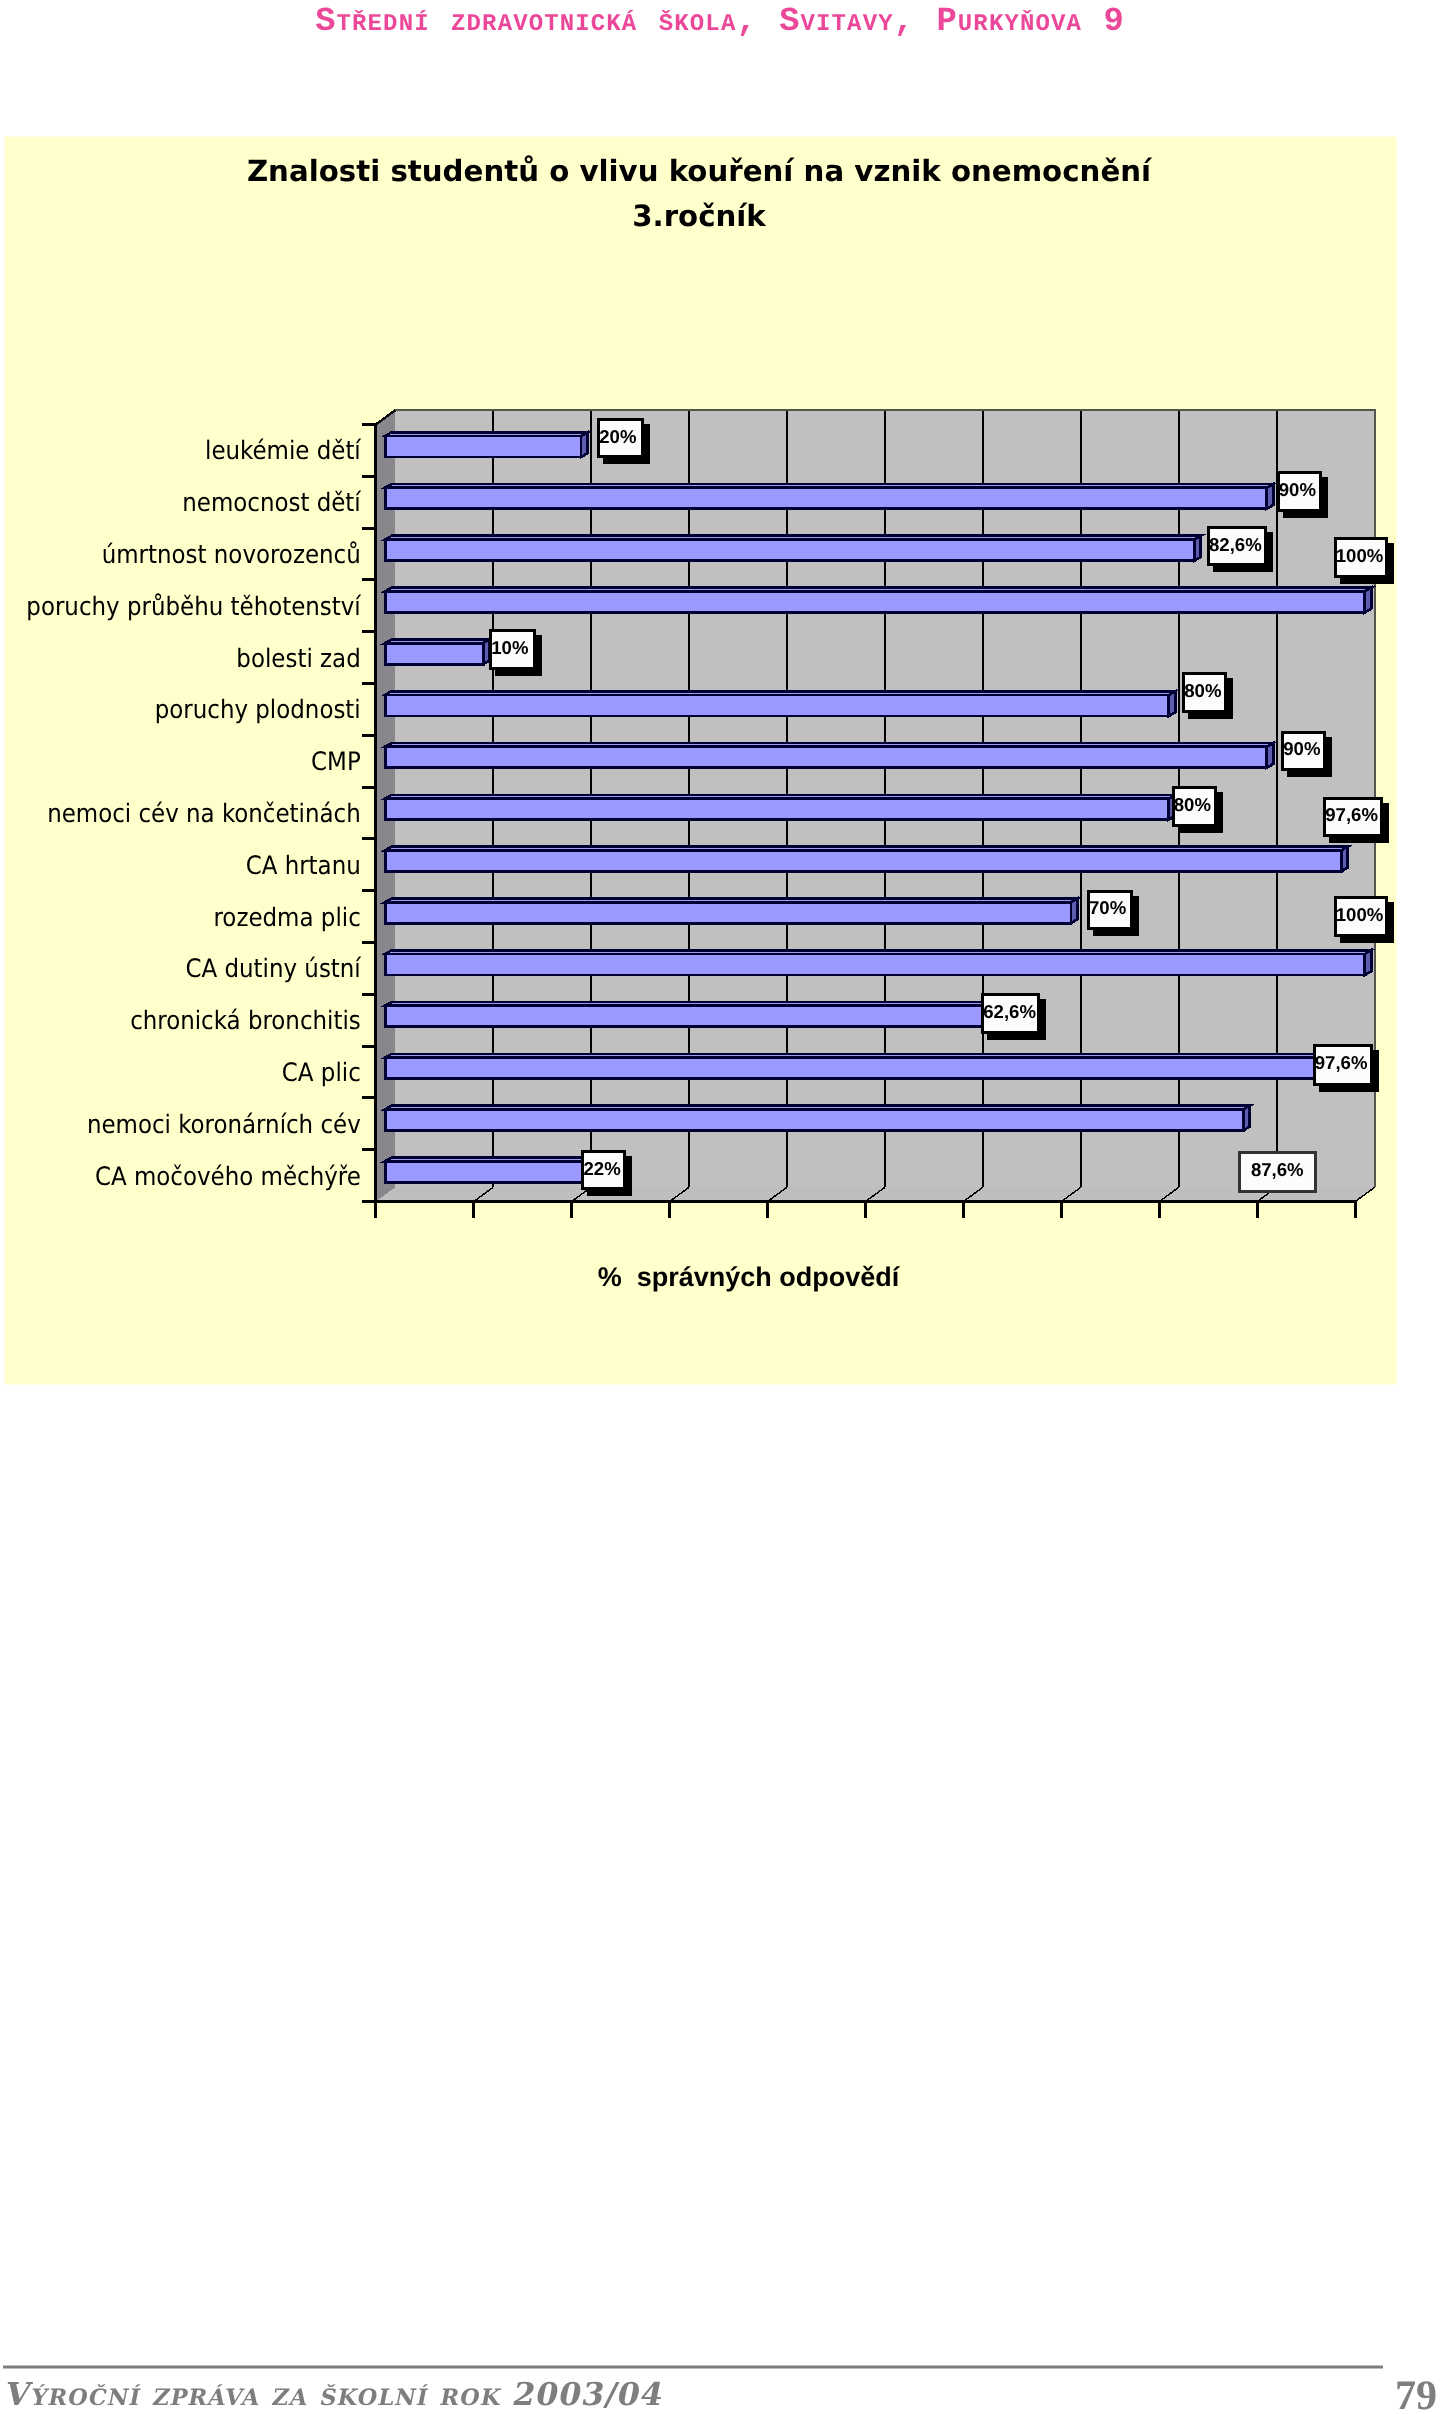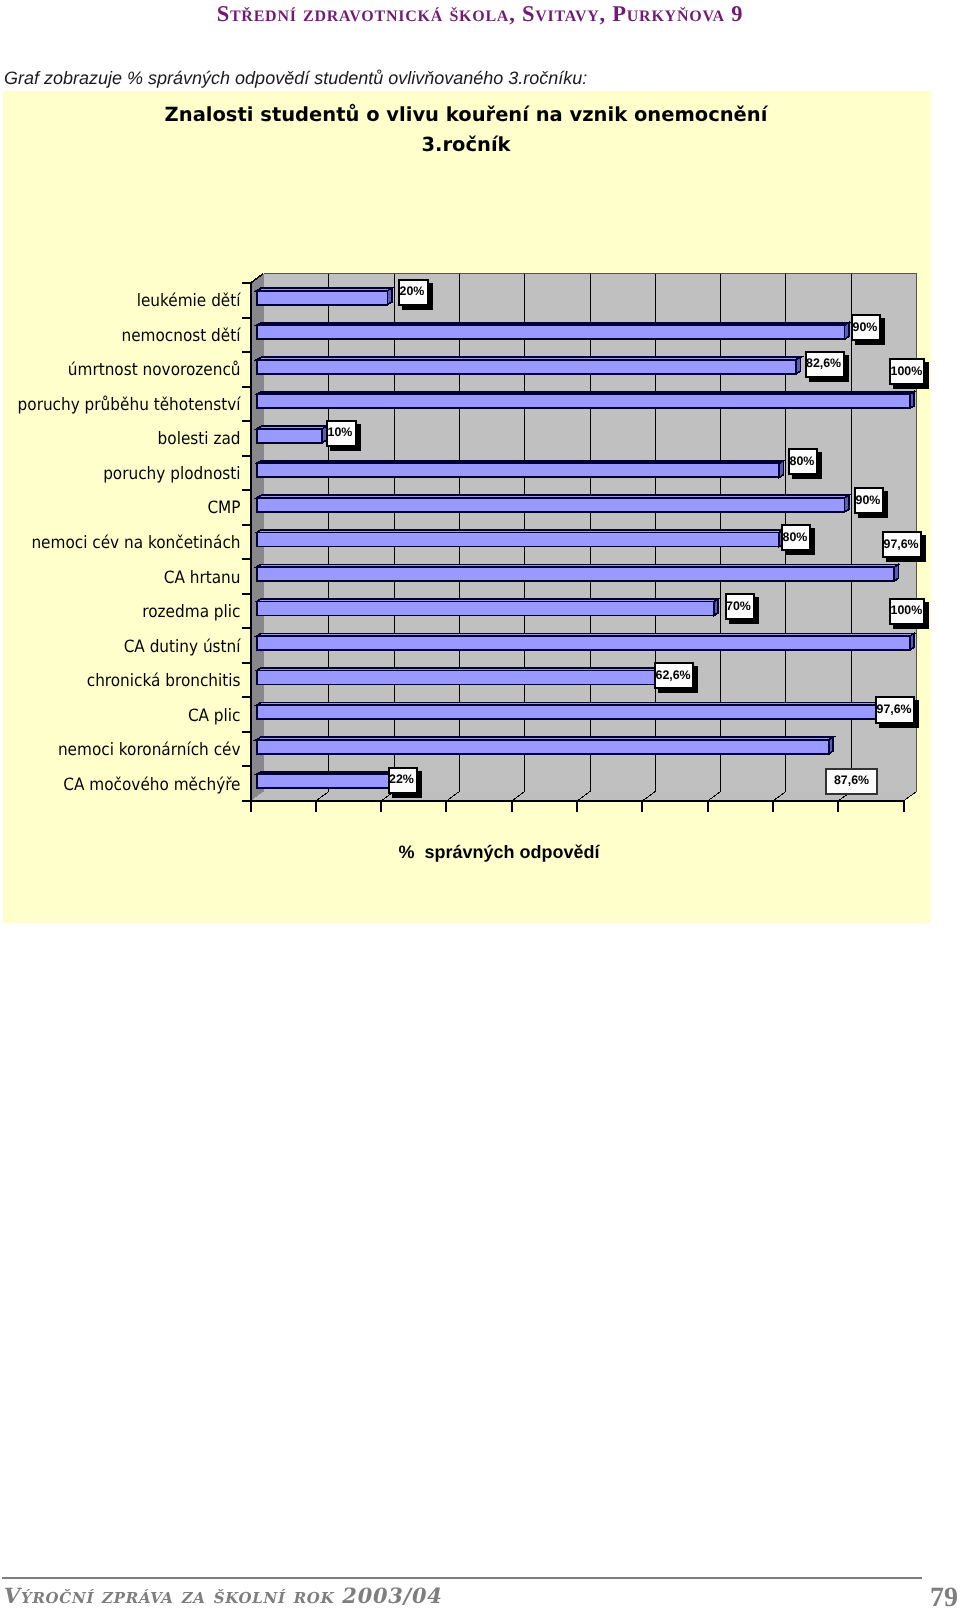--- a/index.html
+++ b/index.html
@@ -1,35 +1,34 @@
 <!DOCTYPE html>
 <html><head>
 <meta charset="utf-8">
 <title>page</title>
 <style>
   html,body{margin:0;padding:0;}
   *{-webkit-font-smoothing:antialiased;text-rendering:geometricPrecision;}
   body{width:960px;height:1609px;background:#fff;font-family:"Liberation Serif",serif;position:relative;overflow:hidden;}
   .page{position:absolute;left:0;top:0;width:960px;height:1609px;}
-  #hdr{position:absolute;left:0;top:1px;width:960px;text-align:center;color:#701a75;
-       font-family:Liberation Serif, serif;font-weight:bold;font-size:22.5px;font-variant:small-caps;letter-spacing:0.75px;}
+  #hdr{position:absolute;left:0;top:1px;width:960px;text-align:center;color:#ec4899;
+       font-family:Liberation Mono, monospace;font-weight:bold;font-size:22.5px;font-variant:small-caps;letter-spacing:0.75px;}
   #intro{position:absolute;left:4px;top:68px;font-family:"Liberation Sans",sans-serif;font-style:italic;font-size:18px;color:#1a1a1a;}
   #chartbox{position:absolute;left:3px;top:91px;width:928px;height:832px;background:#FFFFCC;}
   #ftr{position:absolute;left:0;top:1577px;width:960px;}
   #ftr .rule{position:absolute;left:2px;top:0px;width:920px;height:2px;background:#7E7E7E;}
   #ftr .ftxt{position:absolute;left:4px;top:6px;color:#7E7E7E;font-family:"DejaVu Serif",serif;font-weight:bold;
              font-size:21px;font-variant:small-caps;letter-spacing:0.7px;font-style:italic;}
   #ftr .pno{position:absolute;left:930px;top:5px;color:#7E7E7E;font-family:"Liberation Serif",serif;font-weight:bold;font-size:28px;}
 </style>
 </head>
 <body>
 
 <div class="page">
   <div id="hdr">Střední zdravotnická škola, Svitavy, Purkyňova 9</div>
-  <div id="intro">Graf zobrazuje % správných odpovědí studentů ovlivňovaného 3.ročníku:</div>
   <div id="chartbox">
     <svg id="chart" width="928" height="832" viewBox="0 0 928 832">
         <g>
           <polygon points="247.50,710.00 260.50,700.50 913.50,700.50 900.50,710.00" fill="#BEBEBE" stroke="none" stroke-width="0" shape-rendering="crispEdges"></polygon>
           <polygon points="247.50,192.00 260.50,182.50 260.50,700.50 247.50,710.00" fill="#88888C" stroke="none" stroke-width="0" shape-rendering="crispEdges"></polygon>
           <polygon points="260.50,182.50 913.50,182.50 913.50,700.50 260.50,700.50" fill="#C0C0C0" stroke="none" stroke-width="0" shape-rendering="crispEdges"></polygon>
           <line x1="325.80" y1="182.50" x2="325.80" y2="700.50" stroke="#000000" stroke-width="1" shape-rendering="crispEdges"></line>
           <line x1="325.80" y1="700.50" x2="312.80" y2="710.00" stroke="#000000" stroke-width="1" shape-rendering="crispEdges"></line>
           <line x1="391.10" y1="182.50" x2="391.10" y2="700.50" stroke="#000000" stroke-width="1" shape-rendering="crispEdges"></line>
           <line x1="391.10" y1="700.50" x2="378.10" y2="710.00" stroke="#000000" stroke-width="1" shape-rendering="crispEdges"></line>

